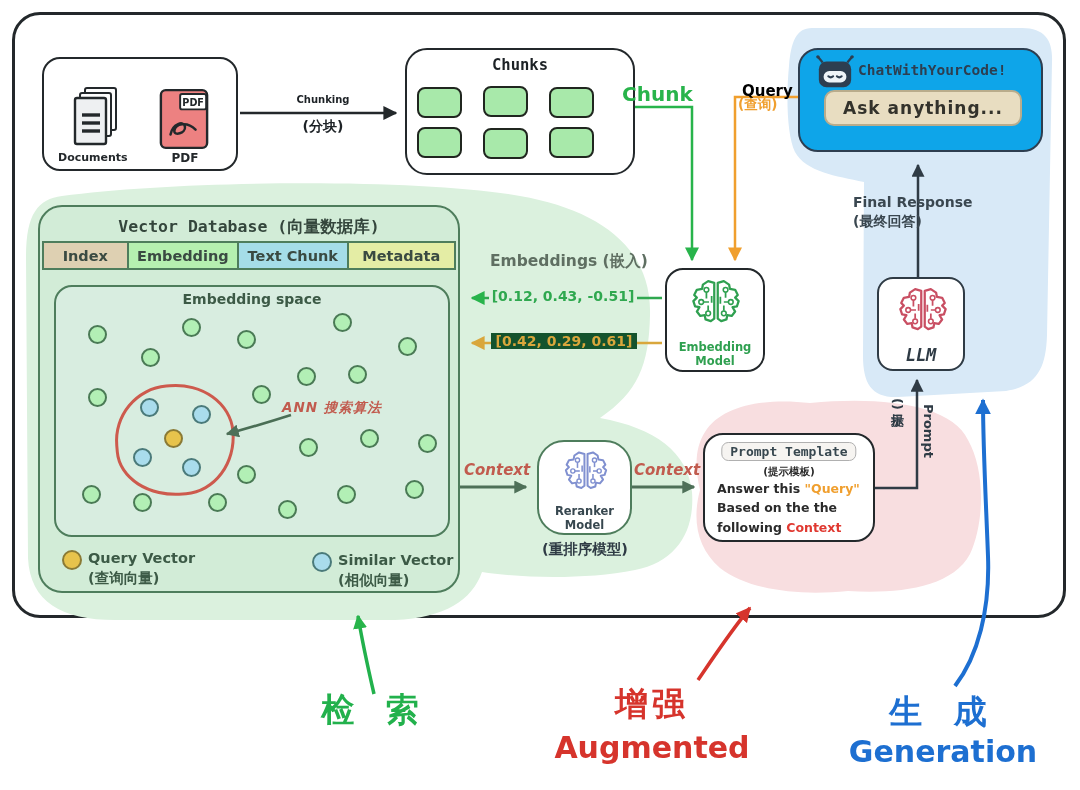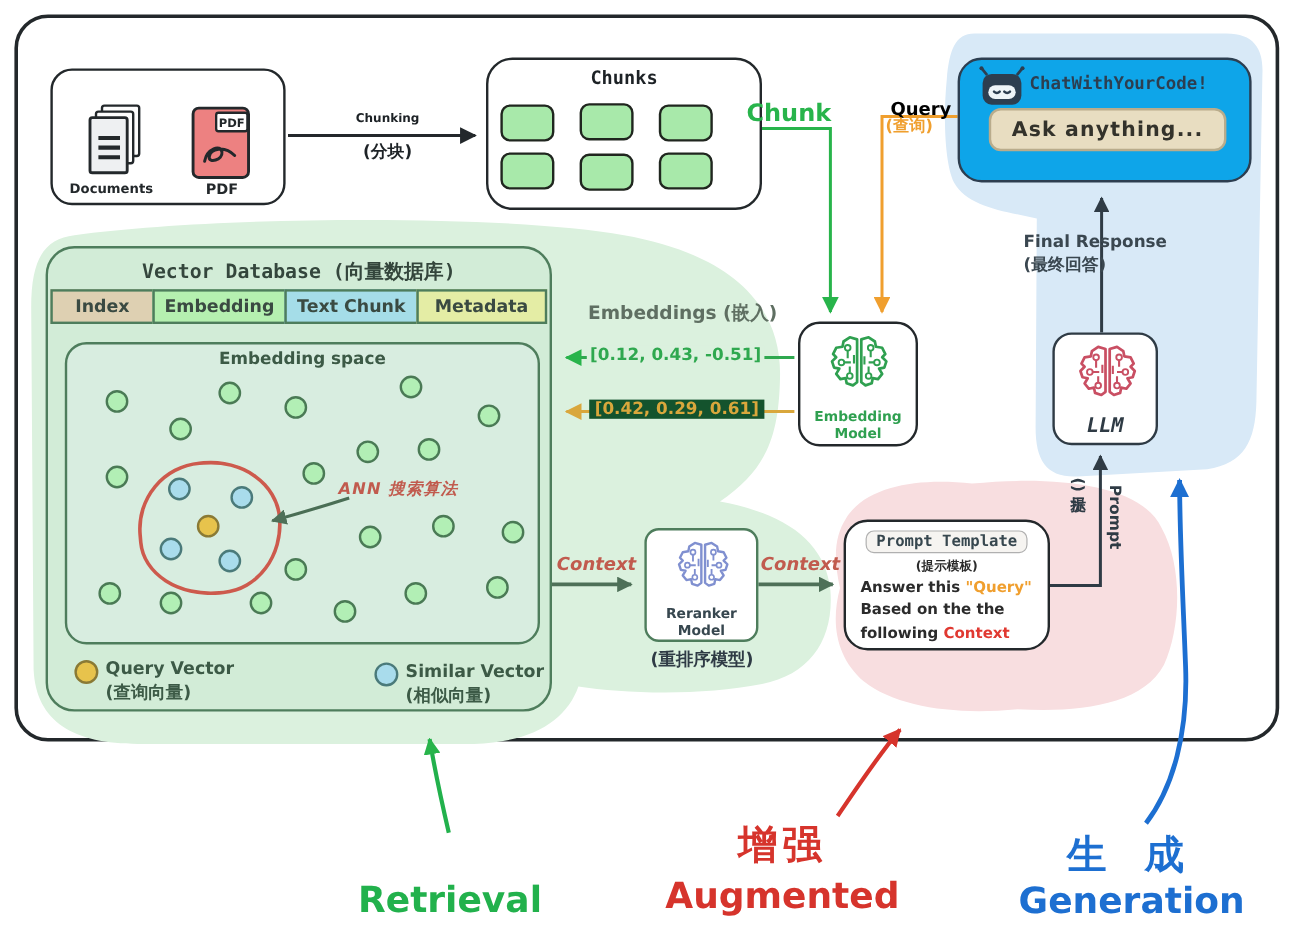--- a/index.html
+++ b/index.html
@@ -35,21 +35,21 @@
   #chat-title{left:58px;top:12px;width:180px;font-size:14.5px;font-weight:bold;color:#2d3e50;}
   #ask-input{left:24px;top:40px;width:198px;height:36px;background:#e8ddc1;border:2px solid #b9ac8c;border-radius:10px;box-sizing:border-box;text-align:center;line-height:32px;font-size:17px;font-weight:bold;color:#33322b;letter-spacing:1px;}
   
   #embeddings-title{left:490px;top:251px;width:170px;font-size:15.5px;font-weight:bold;color:#5f6f62;}
   #chunk-embedding{left:489px;top:288px;width:148px;font-size:14px;font-weight:bold;color:#2fa84f;background:#dbf1de;text-align:center;}
   #query-embedding{left:491px;top:333px;width:146px;font-size:14px;font-weight:bold;color:#d9a73c;background:#14532d;text-align:center;}
   
   .model-box{background:#fff;box-sizing:border-box;text-align:center;}
   #embed-model-box{left:665px;top:268px;width:100px;height:104px;border:2.5px solid #23282b;border-radius:18px;}
   #embed-model-label{left:0;top:70px;width:100%;font-size:11.5px;font-weight:bold;color:#2fa050;line-height:1.25;}
-  #reranker-box{left:537px;top:440px;width:95px;height:95px;border:2.5px solid #4e7d5c;border-radius:12px;}
+  #reranker-box{left:537px;top:440px;width:95px;height:95px;border:2.5px solid #4e7d5c;border-radius:27px;}
   #reranker-label{left:0;top:62px;width:100%;font-size:11.5px;font-weight:bold;color:#37474f;line-height:1.25;}
   #reranker-caption{left:518px;top:540px;width:134px;text-align:center;font-size:14.5px;font-weight:bold;color:#2f3b45;}
   #llm-box{left:877px;top:277px;width:88px;height:94px;border:2.5px solid #2f3b45;border-radius:16px;}
   #llm-label{left:0;top:66px;width:100%;font-size:17px;font-weight:bold;font-style:italic;color:#2f3b45;}
   
   .ctx{font-size:15px;font-weight:bold;font-style:italic;color:#c15b4e;}
   #context-left{left:464px;top:461px;width:66px;}
   #context-right{left:634px;top:461px;width:66px;}
   
   #prompt-box{left:703px;top:433px;width:172px;height:109px;background:#fff;border:2.5px solid #23282b;border-radius:20px;box-sizing:border-box;}
@@ -344,19 +344,19 @@
         <use href="#brain"></use>
       </svg>
     <div id="llm-label" class="abs mono">LLM</div>
   </div>
 
   <div id="final-response" class="abs layer3">
     <span>Final Response</span><br>
     <span>(最终回答)</span>
   </div>
 
-  <div id="retrieval-en" class="abs layer3 stage-en">Retrieval</div>
+  <div id="retrieval-zh" class="abs layer3 stage-zh">检 索</div>
   <div id="augmented-zh" class="abs layer3 stage-zh">增强</div>
   <div id="augmented-en" class="abs layer3 stage-en">Augmented</div>
   <div id="generation-zh" class="abs layer3 stage-zh">生 成</div>
   <div id="generation-en" class="abs layer3 stage-en">Generation</div>
 
 </div>
 
 </body></html>

